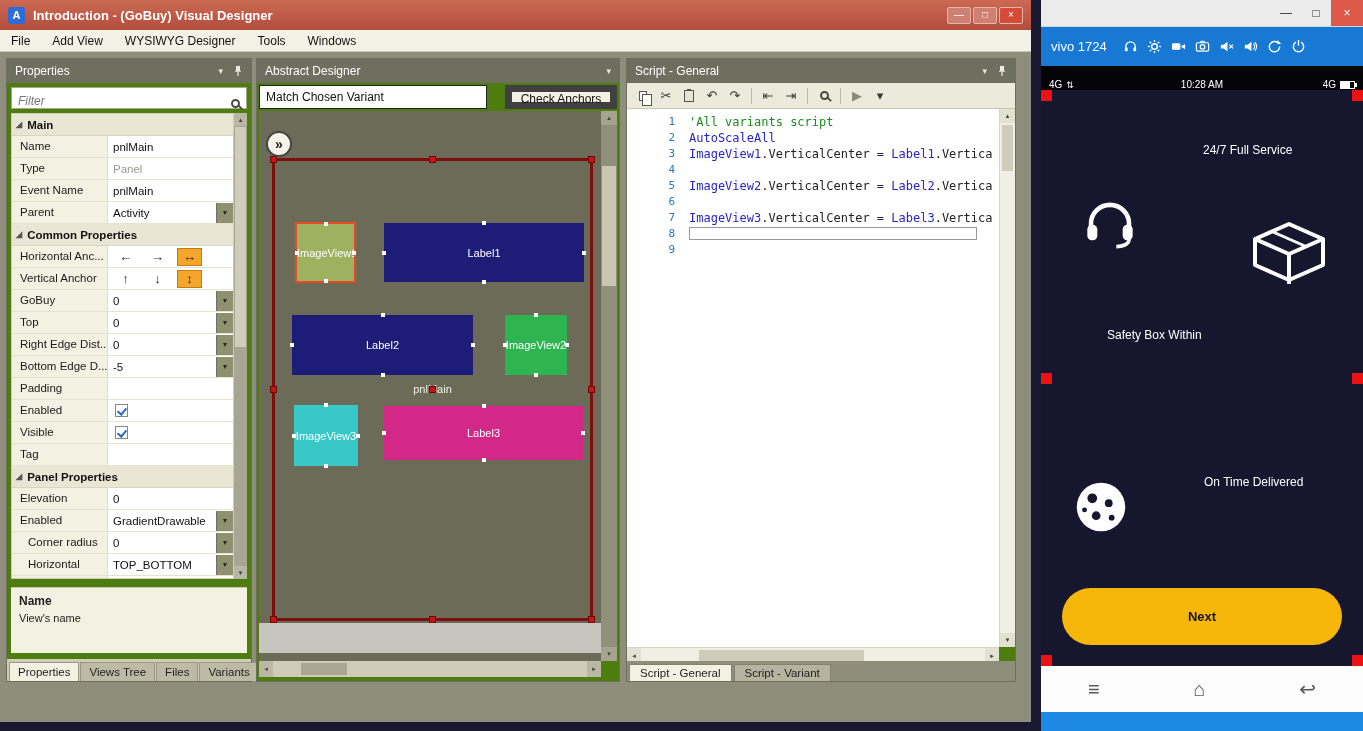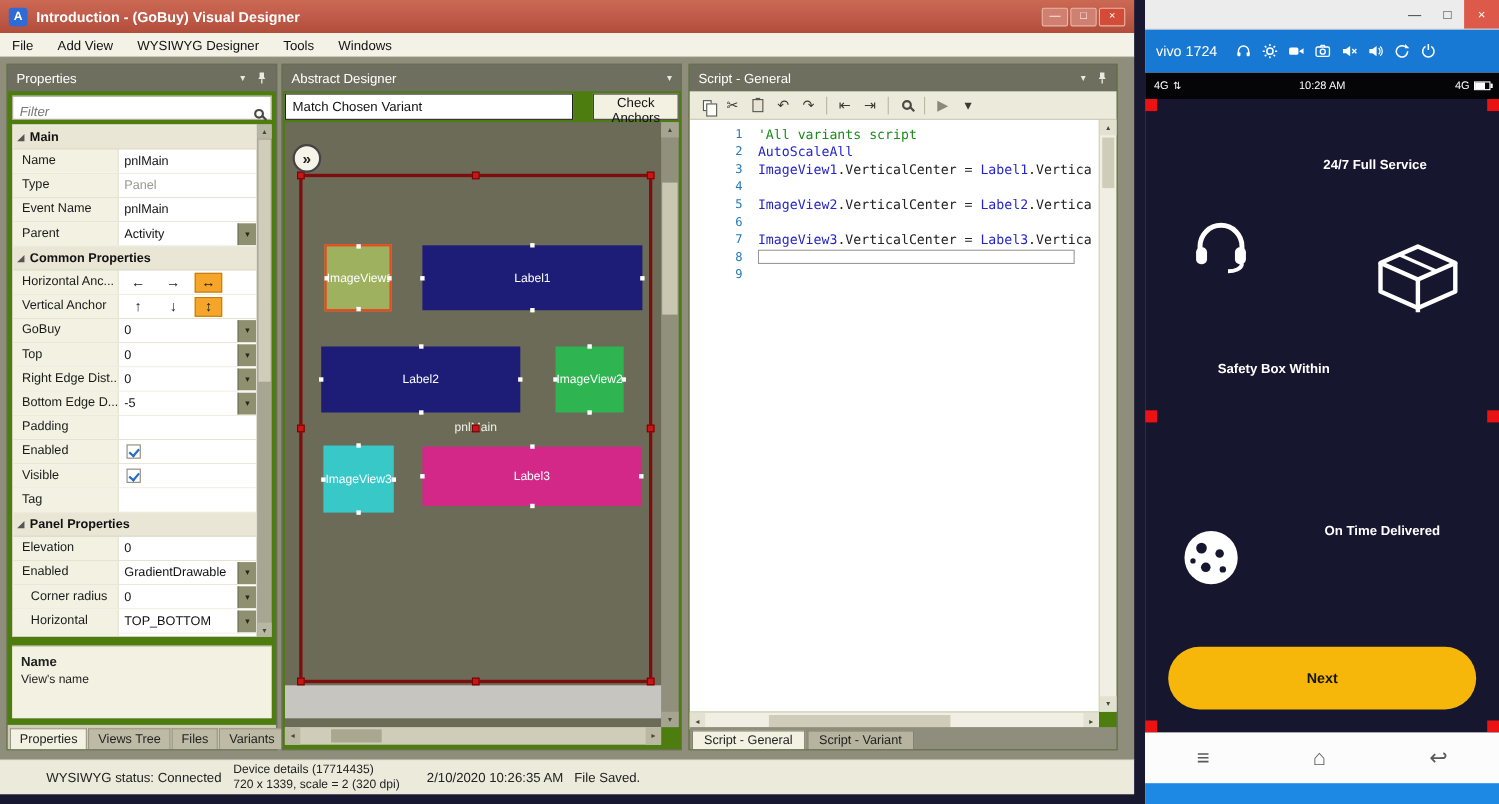--- a/index.html
+++ b/index.html
@@ -55,21 +55,21 @@
 .sc-thumb{position:absolute;left:1px;right:1px;top:14px;height:220px;background:#d0cebb}
 .pg-desc{position:absolute;left:4px;right:4px;top:528px;height:66px;padding:6px 8px;font-size:11px;color:#222;background:#f3f1e2;border-top:1px solid #c9c6b0}
 .pg-desc .t{font-weight:bold;font-size:12px;margin-bottom:4px}
 .panel-tabs{position:absolute;left:0;right:0;bottom:0;height:22px;background:#cfccb8;display:flex;align-items:flex-end;padding-left:2px;gap:1px}
 .ptab{font-size:11.5px;padding:3px 8px;background:#bdbaa6;color:#222;border:1px solid #999784;border-bottom:none;white-space:nowrap}
 .ptab.active{background:#f3f1e2}
 
 
 .d-toolbar{position:absolute;left:2px;top:26px;right:2px;height:24px;display:flex}
 .variant-field{flex:1;background:#fff;border:1px solid #222;font-size:12px;padding:0 6px;font-family:"Liberation Sans",sans-serif;color:#111}
-.check-anchors{width:78px;margin-left:18px;background:#f3f1e2;border:1px solid #404040;font-size:12px;color:#111;font-family:"Liberation Sans",sans-serif}
+.check-anchors{width:112px;margin-left:18px;background:#f3f1e2;border:7px solid #404040;font-size:12px;color:#111;font-family:"Liberation Sans",sans-serif}
 .canvas{position:absolute;left:2px;top:52px;width:344px;height:550px;background:#6b6b58;overflow:hidden}
 .gray-strip{position:absolute;left:0;right:0;top:512px;height:30px;background:#c6c5c0}
 .expander{position:absolute;left:7px;top:20px;width:26px;height:26px;border-radius:50%;background:#f6f4e8;border:2px solid #444;display:flex;align-items:center;justify-content:center;font-size:14px;font-weight:bold;color:#222;z-index:6}
 .sel{position:absolute;left:13px;top:47px;width:321px;height:463px;border:3px solid #7c0e0e}
 .handle{position:absolute;width:7px;height:7px;background:#c81616;border:1px solid #6d0808;z-index:5}
 .h-tl{left:-5px;top:-5px}.h-tc{left:calc(50% - 4px);top:-5px}.h-tr{right:-5px;top:-5px}
 .h-ml{left:-5px;top:calc(50% - 4px)}.h-mc{left:calc(50% - 4px);top:calc(50% - 4px)}.h-mr{right:-5px;top:calc(50% - 4px)}
 .h-bl{left:-5px;bottom:-5px}.h-bc{left:calc(50% - 4px);bottom:-5px}.h-br{right:-5px;bottom:-5px}
 .pnl-caption{position:absolute;left:0;right:0;top:222px;text-align:center;color:#f2f2ea;font-size:11px}
 .dview{position:absolute;display:flex;align-items:center;justify-content:center;color:#fff;font-size:11px;overflow:visible}
@@ -122,30 +122,30 @@
 
 
 .phone{position:absolute;left:1041px;top:0;width:322px;height:731px;background:#fff}
 .p-titlebar{position:absolute;left:0;top:0;right:0;height:27px;background:#ececec;border-bottom:1px solid #d5d5d5;display:flex;justify-content:flex-end}
 .p-btn{width:30px;height:100%;display:flex;align-items:center;justify-content:center;font-size:12px;color:#333}
 .p-btn.close{background:#dd5a4b;color:#fff;width:32px}
 .p-bluebar{position:absolute;left:0;top:27px;right:0;height:39px;background:#1779d3;display:flex;align-items:center;color:#fff;padding:0 10px}
 .p-device-name{font-size:13px;margin-right:16px;white-space:nowrap}
 .p-icons{display:flex;gap:9px;align-items:center}
 .p-icon svg{width:15px;height:15px;display:block}
-.p-status{position:absolute;left:0;top:66px;right:0;height:24px;background:#050508;color:#fff;font-size:10px;display:flex;align-items:center;justify-content:space-between;padding:0 8px}
+.p-status{position:absolute;left:0;top:66px;right:0;height:24px;background:#050508;color:#fff;font-size:10px;display:flex;align-items:flex-end;justify-content:space-between;padding:0 8px}
 .ps-time{position:absolute;left:50%;transform:translateX(-50%)}
 .ps-left,.ps-right{display:flex;align-items:center;gap:4px}
 .ps-arrows{font-size:9px}
 .battery{width:15px;height:8px;border:1px solid #fff;position:relative;background:linear-gradient(to right,#fff 70%,transparent 70%)}
 .battery::after{content:"";position:absolute;right:-3px;top:1px;width:2px;height:4px;background:#fff}
 .p-screen{position:absolute;left:0;top:90px;right:0;height:576px;background:#16162f;overflow:hidden}
 .marker{position:absolute;width:11px;height:11px;background:#ea1212}
 .m-tl{left:0;top:0}.m-tr{right:0;top:0}.m-ml{left:0;top:283px}.m-mr{right:0;top:283px}.m-bl{left:0;bottom:0}.m-br{right:0;bottom:0}
-.feat-label{position:absolute;color:#fff;font-size:12px;font-weight:bold;white-space:nowrap}
+.feat-label{position:absolute;color:#fff;font-size:12px;font-weight:normal;white-space:nowrap}
 .l1{left:162px;top:53px}
 .l2{left:66px;top:238px}
 .l3{left:163px;top:385px}
 .feat-icon{position:absolute}
 .i1{left:40px;top:104px;width:58px;height:58px}
 .i2{left:206px;top:130px;width:84px;height:64px}
 .i3{left:29px;top:386px;width:62px;height:62px}
 .feat-icon svg{width:100%;height:100%;display:block}
 .next-btn{position:absolute;left:21px;top:498px;width:280px;height:57px;background:#f6b70a;border-radius:29px;display:flex;align-items:center;justify-content:center;font-size:13px;font-weight:bold;color:#151500}
 .p-nav{position:absolute;left:0;top:666px;right:0;height:46px;background:#fcfcfc;display:flex;align-items:center;justify-content:space-around;color:#5a5a5a}
@@ -476,29 +476,20 @@
           <div class="sc-btn right">▸</div>
         </div>
         <div class="stabs">
             <div class="stab active">Script - General</div>
             <div class="stab">Script - Variant</div>
           </div>
       </div>
 
     </div>
 
-    <div class="statusbar">
-      <div class="sb-item sb-wysiwyg">WYSIWYG status: Connected</div>
-      <div class="sb-item sb-device">
-        <div>Device details (17714435)</div>
-        <div>720 x 1339, scale = 2 (320 dpi)</div>
-      </div>
-      <div class="sb-item sb-time">2/10/2020 10:26:35 AM</div>
-      <div class="sb-item sb-saved">File Saved.</div>
-    </div>
   </div>
 
   <div class="phone">
     <div class="p-titlebar">
       <div class="p-controls" style="display:flex">
           <div class="p-btn">—</div>
           <div class="p-btn">□</div>
           <div class="p-btn close">×</div>
         </div>
     </div>

